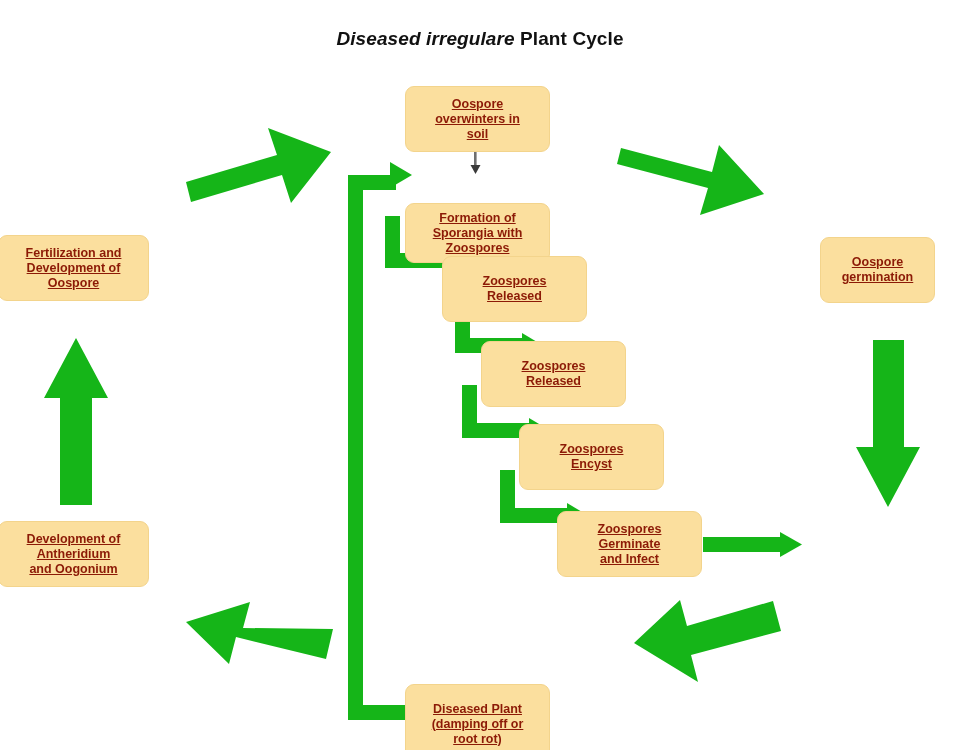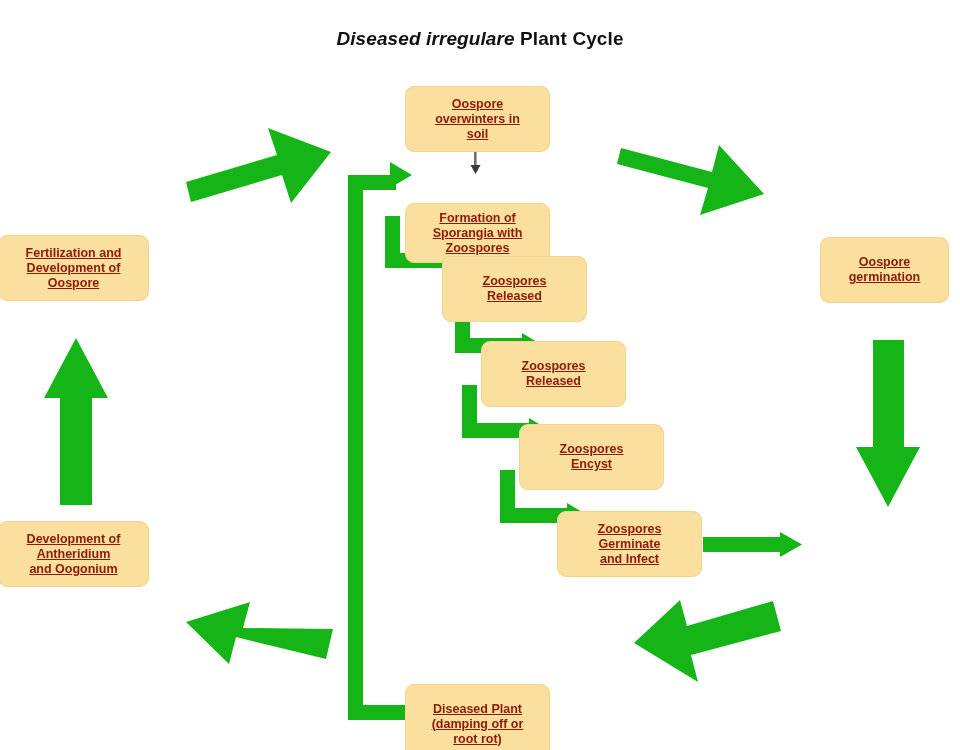--- a/index.html
+++ b/index.html
@@ -139,21 +139,21 @@
 Encyst</span>
   </div>
 
   <div class="node" style="left:557px;top:511px;width:145px;height:66px;">
     <span>Zoospores
 Germinate
 and Infect</span>
   </div>
 
 
-  <div class="node" style="left:820px;top:237px;width:129px;height:66px;">
+  <div class="node" style="left:820px;top:237px;width:115px;height:66px;">
     <span>Oospore germination</span>
   </div>
 
   <div class="node" style="left:405px;top:684px;width:145px;height:80px;border-bottom-left-radius:0;border-bottom-right-radius:0;">
     <span>Diseased Plant
 (damping off or
 root rot)</span>
   </div>
 
   <div class="node" style="left:-2px;top:521px;width:151px;height:66px;">

